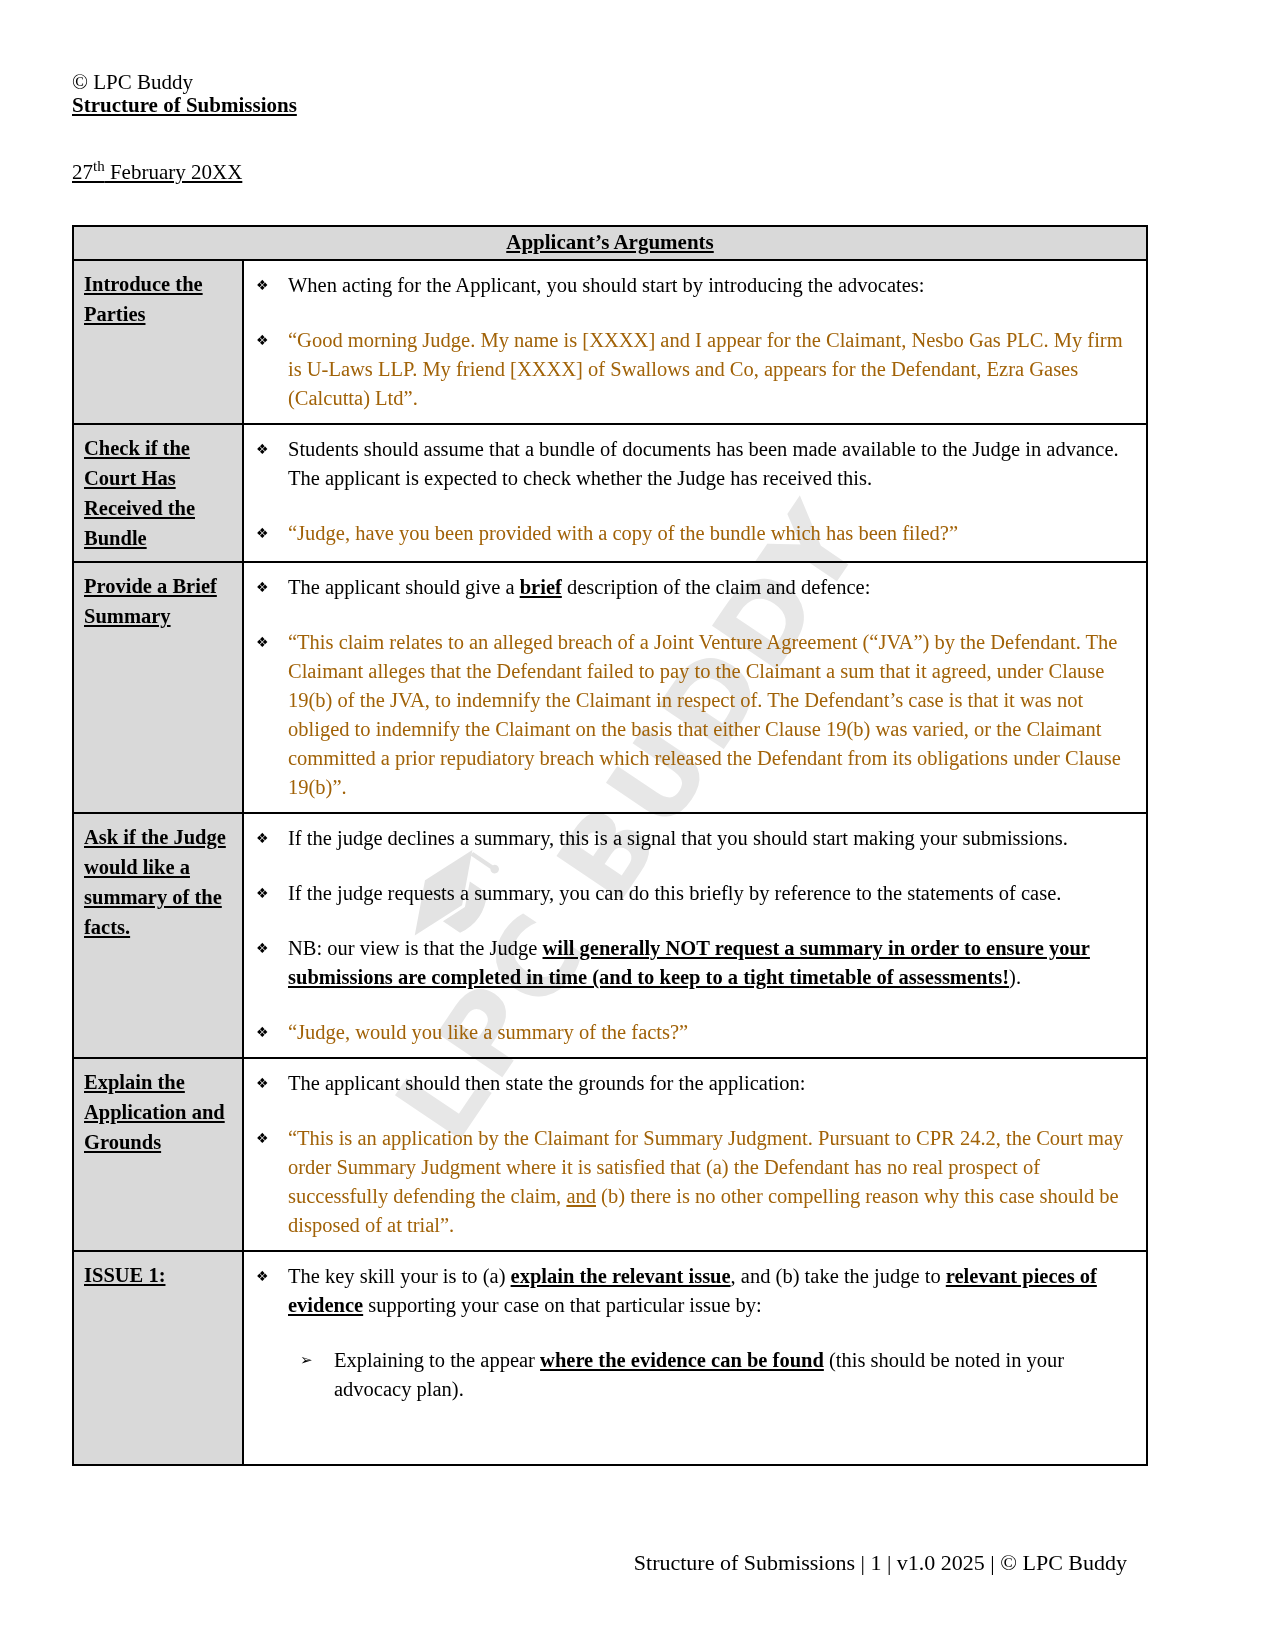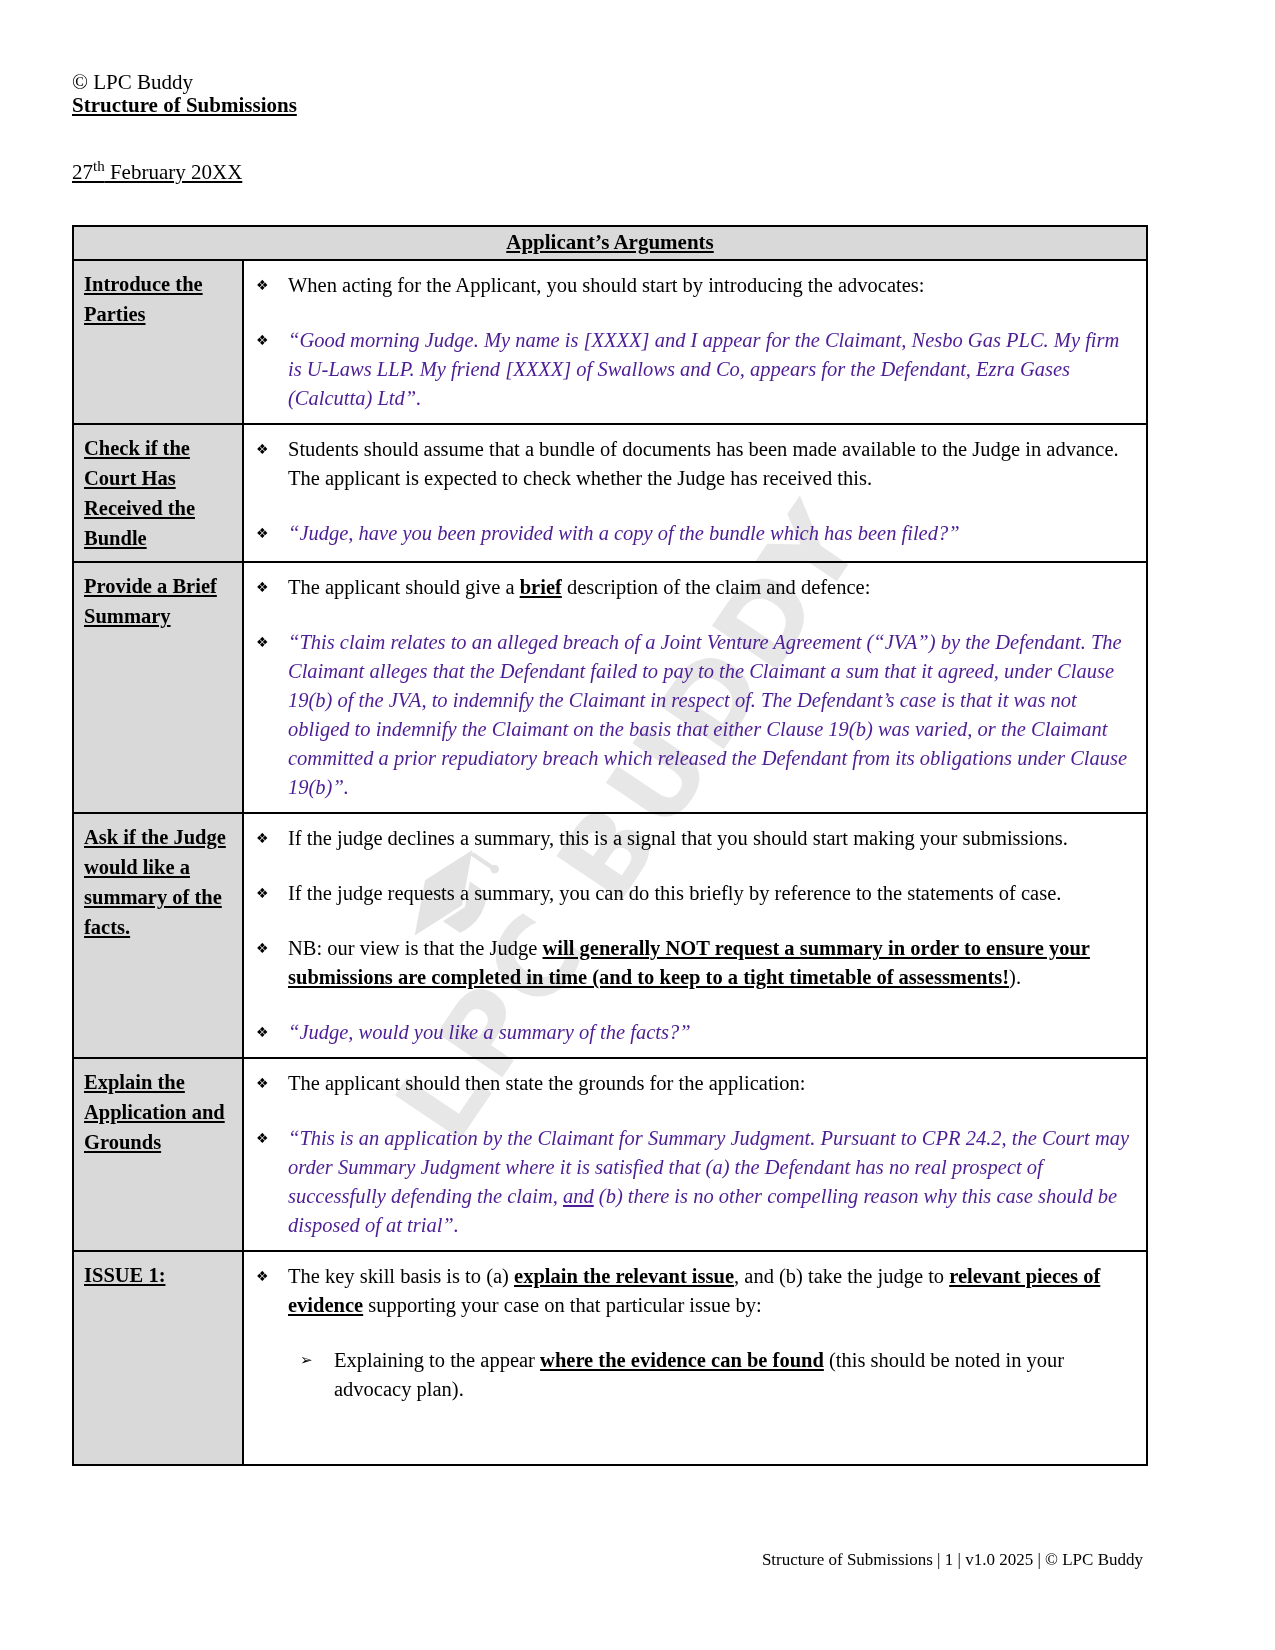--- a/index.html
+++ b/index.html
@@ -52,25 +52,25 @@
   tr:last-child td.content{padding-bottom:60px;}
   .item{display:flex;margin-bottom:26px;}
   .item:last-child{margin-bottom:0;}
   .marker{
     flex:0 0 32px;font-family:"DejaVu Sans",sans-serif;
     font-size:14px;line-height:29px;color:#000;
   }
   .item.sub{margin-left:44px;}
   .item.sub .marker{flex:0 0 34px;font-size:15px;}
   .item-text{flex:1;}
-  .item.quote .item-text{color:#4c1d95;font-style:italic;}
+  .item.quote .item-text{color:#a16207;}
   .b{font-weight:bold;}
   .u{text-decoration:underline;}
   
-  .footer-line{position:absolute;right:132px;top:1550px;font-size:17px;}
+  .footer-line{position:absolute;right:148px;top:1550px;font-size:22px;}
   .page-number{position:absolute;left:72px;top:1590px;width:1076px;text-align:center;font-size:19px;}
 </style>
 </head>
 <body>
 
 <div class="page">
 
   <div class="watermark">
     <div class="wm-inner">
       <svg class="wm-cap" viewBox="0 0 64 52">
@@ -172,21 +172,21 @@
                 <span class="marker">❖</span>
                 <div class="item-text"><span>“This is an application by the Claimant for Summary Judgment. Pursuant to CPR 24.2, the Court may order Summary Judgment where it is satisfied that (a) the Defendant has no real prospect of successfully defending the claim, </span><span class="u">and</span><span> (b) there is no other compelling reason why this case should be disposed of at trial”.</span></div>
               </div>
             </td>
           </tr>
           <tr>
             <td class="label"><span>ISSUE 1:</span></td>
             <td class="content">
               <div class="item bullet">
                 <span class="marker">❖</span>
-                <div class="item-text"><span>The key skill basis is to (a) </span><span class="b u">explain the relevant issue</span><span>, and (b) take the judge to </span><span class="b u">relevant pieces of evidence</span><span> supporting your case on that particular issue by:</span></div>
+                <div class="item-text"><span>The key skill your is to (a) </span><span class="b u">explain the relevant issue</span><span>, and (b) take the judge to </span><span class="b u">relevant pieces of evidence</span><span> supporting your case on that particular issue by:</span></div>
               </div>
               <div class="item sub">
                 <span class="marker">➢</span>
                 <div class="item-text"><span>Explaining to the appear </span><span class="b u">where the evidence can be found</span><span> (this should be noted in your advocacy plan).</span></div>
               </div>
             </td>
           </tr>
         </tbody>
     </table>
   </div>

